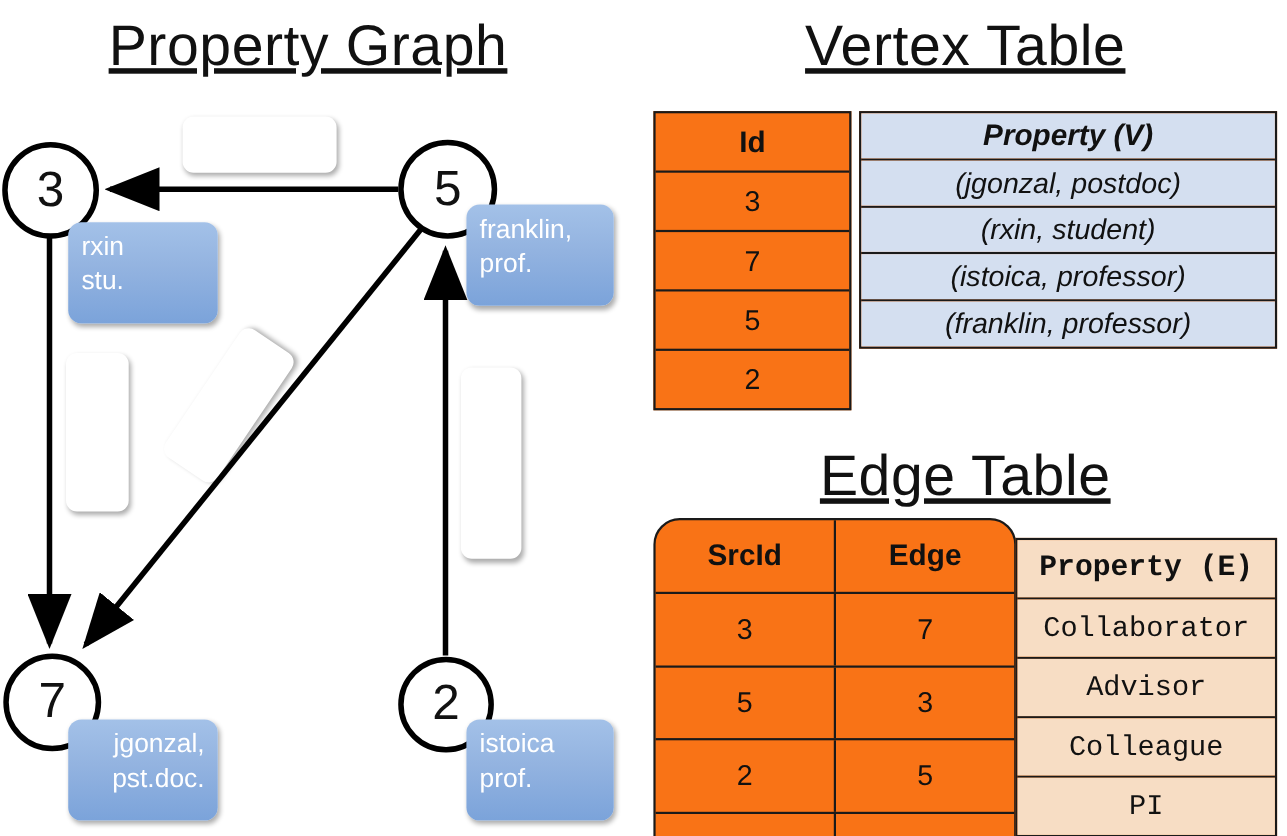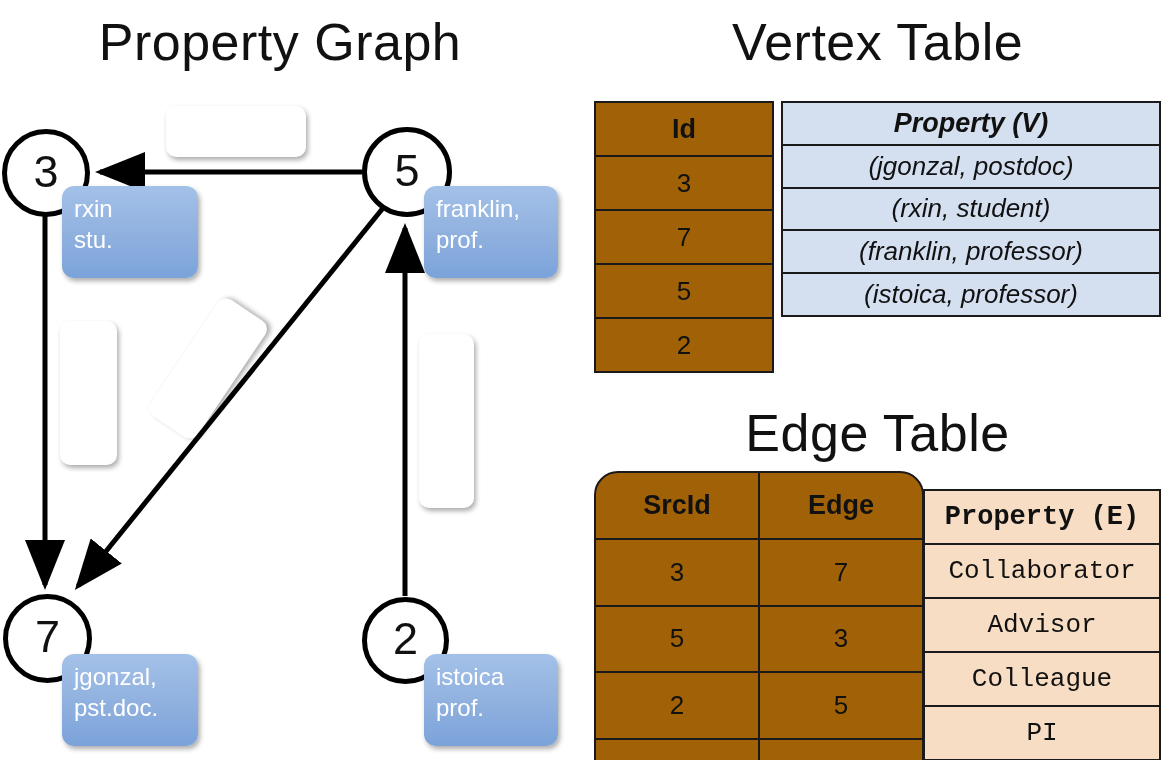--- a/index.html
+++ b/index.html
@@ -13,20 +13,21 @@
   
   .abs{position:absolute;}
   .title{
     font-family:"Liberation Sans","DejaVu Sans",sans-serif;
     font-weight:300;
     font-size:52px;
     letter-spacing:0.5px;
     color:#111;
     white-space:nowrap;
     text-align:center;
+    text-decoration:underline;
   }
 
   
   #graph-panel{left:0;top:0;width:585px;height:760px;}
 
   #graph-title{left:0;top:12px;width:560px;}
 
   .node{
     position:absolute;
     border:5px solid #000;
@@ -72,21 +73,21 @@
   .edgelbl.vert span{transform:rotate(90deg);display:block;}
   .edgelbl.rot{transform:rotate(-56deg);}
   .edgelbl.rot span{transform:rotate(90deg);display:block;}
 
   svg#edges{position:absolute;left:0;top:0;width:585px;height:760px;z-index:4;}
 
   .tbox{
     position:absolute;
     border:2.5px solid #1a1a1a;
     box-sizing:border-box;
-    background:#a16207;
+    background:#f97316;
     display:flex;
     flex-direction:column;
   }
   .trow{
     display:flex;
     flex:1 1 0;
     border-bottom:2px solid #1a1a1a;
     box-sizing:border-box;
   }
   .trow:last-child{border-bottom:none;}
@@ -134,31 +135,31 @@
   <div class="node" style="left:362px;top:127px;width:90px;height:90px;">
     <span>5</span>
   </div>
   <div class="node" style="left:3px;top:594px;width:89px;height:89px;">
     <span>7</span>
   </div>
   <div class="node" style="left:362px;top:597px;width:87px;height:87px;">
     <span>2</span>
   </div>
 
-  <div class="propbox" style="left:62px;top:186px;width:136px;height:92px;">
+  <div class="propbox" style="left:62px;top:202px;width:136px;height:92px;">
     <div>rxin</div>
     <div>stu.</div>
   </div>
 
   <div class="propbox" style="left:424px;top:186px;width:134px;height:92px;">
     <div>franklin,</div>
     <div>prof.</div>
   </div>
 
-  <div class="propbox" style="left:62px;top:654px;width:136px;height:92px;">
+  <div class="propbox" style="left:62px;top:654px;width:136px;height:92px;text-align:right;">
     <div>jgonzal,</div>
     <div>pst.doc.</div>
   </div>
 
   <div class="propbox" style="left:424px;top:654px;width:134px;height:92px;padding-left:12px;">
     <div>istoica</div>
     <div>prof.</div>
   </div>
 
   <div class="edgelbl" style="left:166px;top:106px;width:140px;height:51px;">
@@ -204,24 +205,24 @@
     <div class="trow thead">
       <div class="tcell fill-blue">Property (V)</div>
     </div>
     <div class="trow">
       <div class="tcell fill-blue">(jgonzal, postdoc)</div>
     </div>
     <div class="trow">
       <div class="tcell fill-blue">(rxin, student)</div>
     </div>
     <div class="trow">
+      <div class="tcell fill-blue">(istoica, professor)</div>
+    </div>
+    <div class="trow">
       <div class="tcell fill-blue">(franklin, professor)</div>
-    </div>
-    <div class="trow">
-      <div class="tcell fill-blue">(istoica, professor)</div>
     </div>
   </div>
 </div>
 
 <div class="abs" id="edge-panel" style="left:585px;top:395px;width:585px;height:365px;">
 
   <div class="title abs" style="left:0;top:8px;width:585px;">Edge Table</div>
 
   <div class="tbox" style="left:9px;top:76px;width:330px;height:336px;border-radius:24px;">
     <div class="trow thead">

